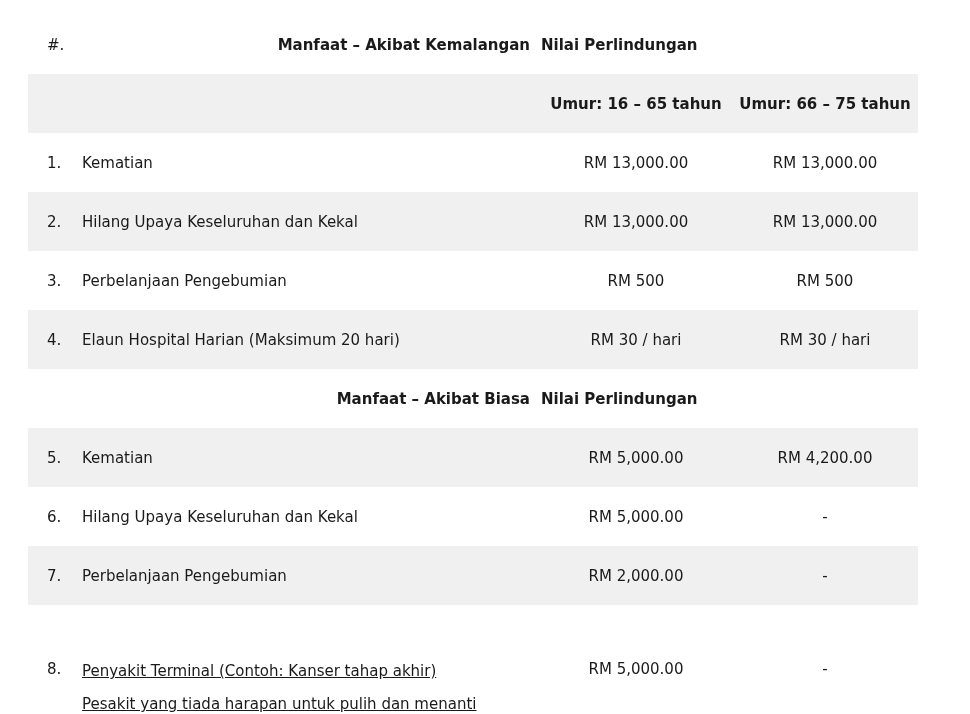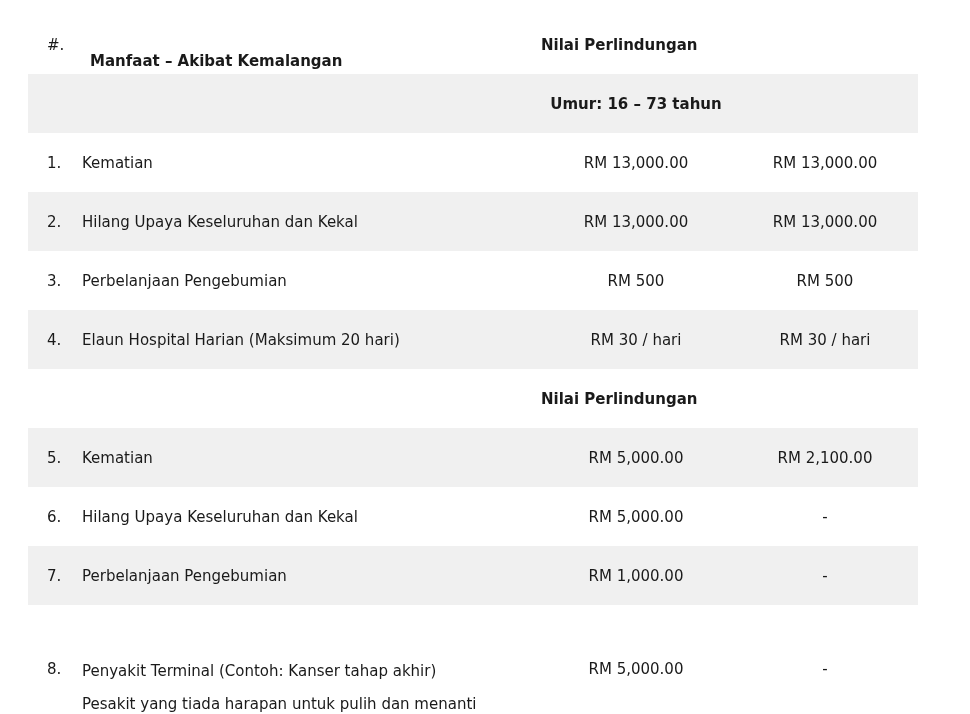--- a/index.html
+++ b/index.html
@@ -11,42 +11,43 @@
   }
   .table { position: absolute; left: 28px; top: 15px; width: 890px; }
   .row { position: relative; height: 59px; display: flex; align-items: center; }
   .row.shaded { background: #f0f0f0; }
   .cell { position: absolute; white-space: nowrap; }
   .num { left: 19px; }
   .desc { left: 54px; }
   .c1 { left: 513px; width: 190px; text-align: center; }
   .c2 { left: 702px; width: 190px; text-align: center; }
   .bold { font-weight: bold; }
-  .hdr-desc { left: 62px; width: 440px; text-align: left; margin-top: 16px; }
+  .hdr-desc { left: 62px; width: 440px; text-align: right; }
   .hdr-val { left: 513px; width: 377px; text-align: left; }
   .row.tall { height: 110px; align-items: flex-start; }
   .tall .desc { top: 10px; white-space: normal; width: 420px; line-height: 22px; }
-  .tall .desc p { margin: 0 0 11px 0; }
+  .tall .desc p { margin: 0 0 11px 0; text-decoration: underline; }
   .tall .num, .tall .c1, .tall .c2 { top: 42px; }
   .row > .cell { top: 50%; transform: translateY(-50%); }
   .tall > .cell { transform: none; }
 </style>
 </head>
 <body>
 
 <div class="table">
 
   <div class="row">
     <span class="cell num bold" style="font-weight:normal">#.</span>
     <span class="cell hdr-desc bold">Manfaat – Akibat Kemalangan</span>
     <span class="cell hdr-val bold">Nilai Perlindungan</span>
   </div>
 
   <div class="row shaded">
-    <span class="cell c1 bold">Umur: 16 – 73 tahun</span>
+    <span class="cell c1 bold">Umur: 16 – 65 tahun</span>
+    <span class="cell c2 bold">Umur: 66 – 75 tahun</span>
   </div>
 
   <div class="row">
     <span class="cell num">1.</span>
     <span class="cell desc">Kematian</span>
     <span class="cell c1">RM 13,000.00</span>
     <span class="cell c2">RM 13,000.00</span>
   </div>
 
   <div class="row shaded">
@@ -64,41 +65,42 @@
   </div>
 
   <div class="row shaded">
     <span class="cell num">4.</span>
     <span class="cell desc">Elaun Hospital Harian (Maksimum 20 hari)</span>
     <span class="cell c1">RM 30 / hari</span>
     <span class="cell c2">RM 30 / hari</span>
   </div>
 
   <div class="row">
+    <span class="cell hdr-desc bold">Manfaat – Akibat Biasa</span>
     <span class="cell hdr-val bold">Nilai Perlindungan</span>
   </div>
 
   <div class="row shaded">
     <span class="cell num">5.</span>
     <span class="cell desc">Kematian</span>
     <span class="cell c1">RM 5,000.00</span>
-    <span class="cell c2">RM 2,100.00</span>
+    <span class="cell c2">RM 4,200.00</span>
   </div>
 
   <div class="row">
     <span class="cell num">6.</span>
     <span class="cell desc">Hilang Upaya Keseluruhan dan Kekal</span>
     <span class="cell c1">RM 5,000.00</span>
     <span class="cell c2">-</span>
   </div>
 
   <div class="row shaded">
     <span class="cell num">7.</span>
     <span class="cell desc">Perbelanjaan Pengebumian</span>
-    <span class="cell c1">RM 1,000.00</span>
+    <span class="cell c1">RM 2,000.00</span>
     <span class="cell c2">-</span>
   </div>
 
   <div class="row tall">
     <span class="cell num">8.</span>
     <div class="cell desc">
       <p>Penyakit Terminal (Contoh: Kanser tahap akhir)</p>
       <p>Pesakit yang tiada harapan untuk pulih dan menanti kematian yang bakal berlaku bila-bila waktu.</p>
     </div>
     <span class="cell c1">RM 5,000.00</span>

